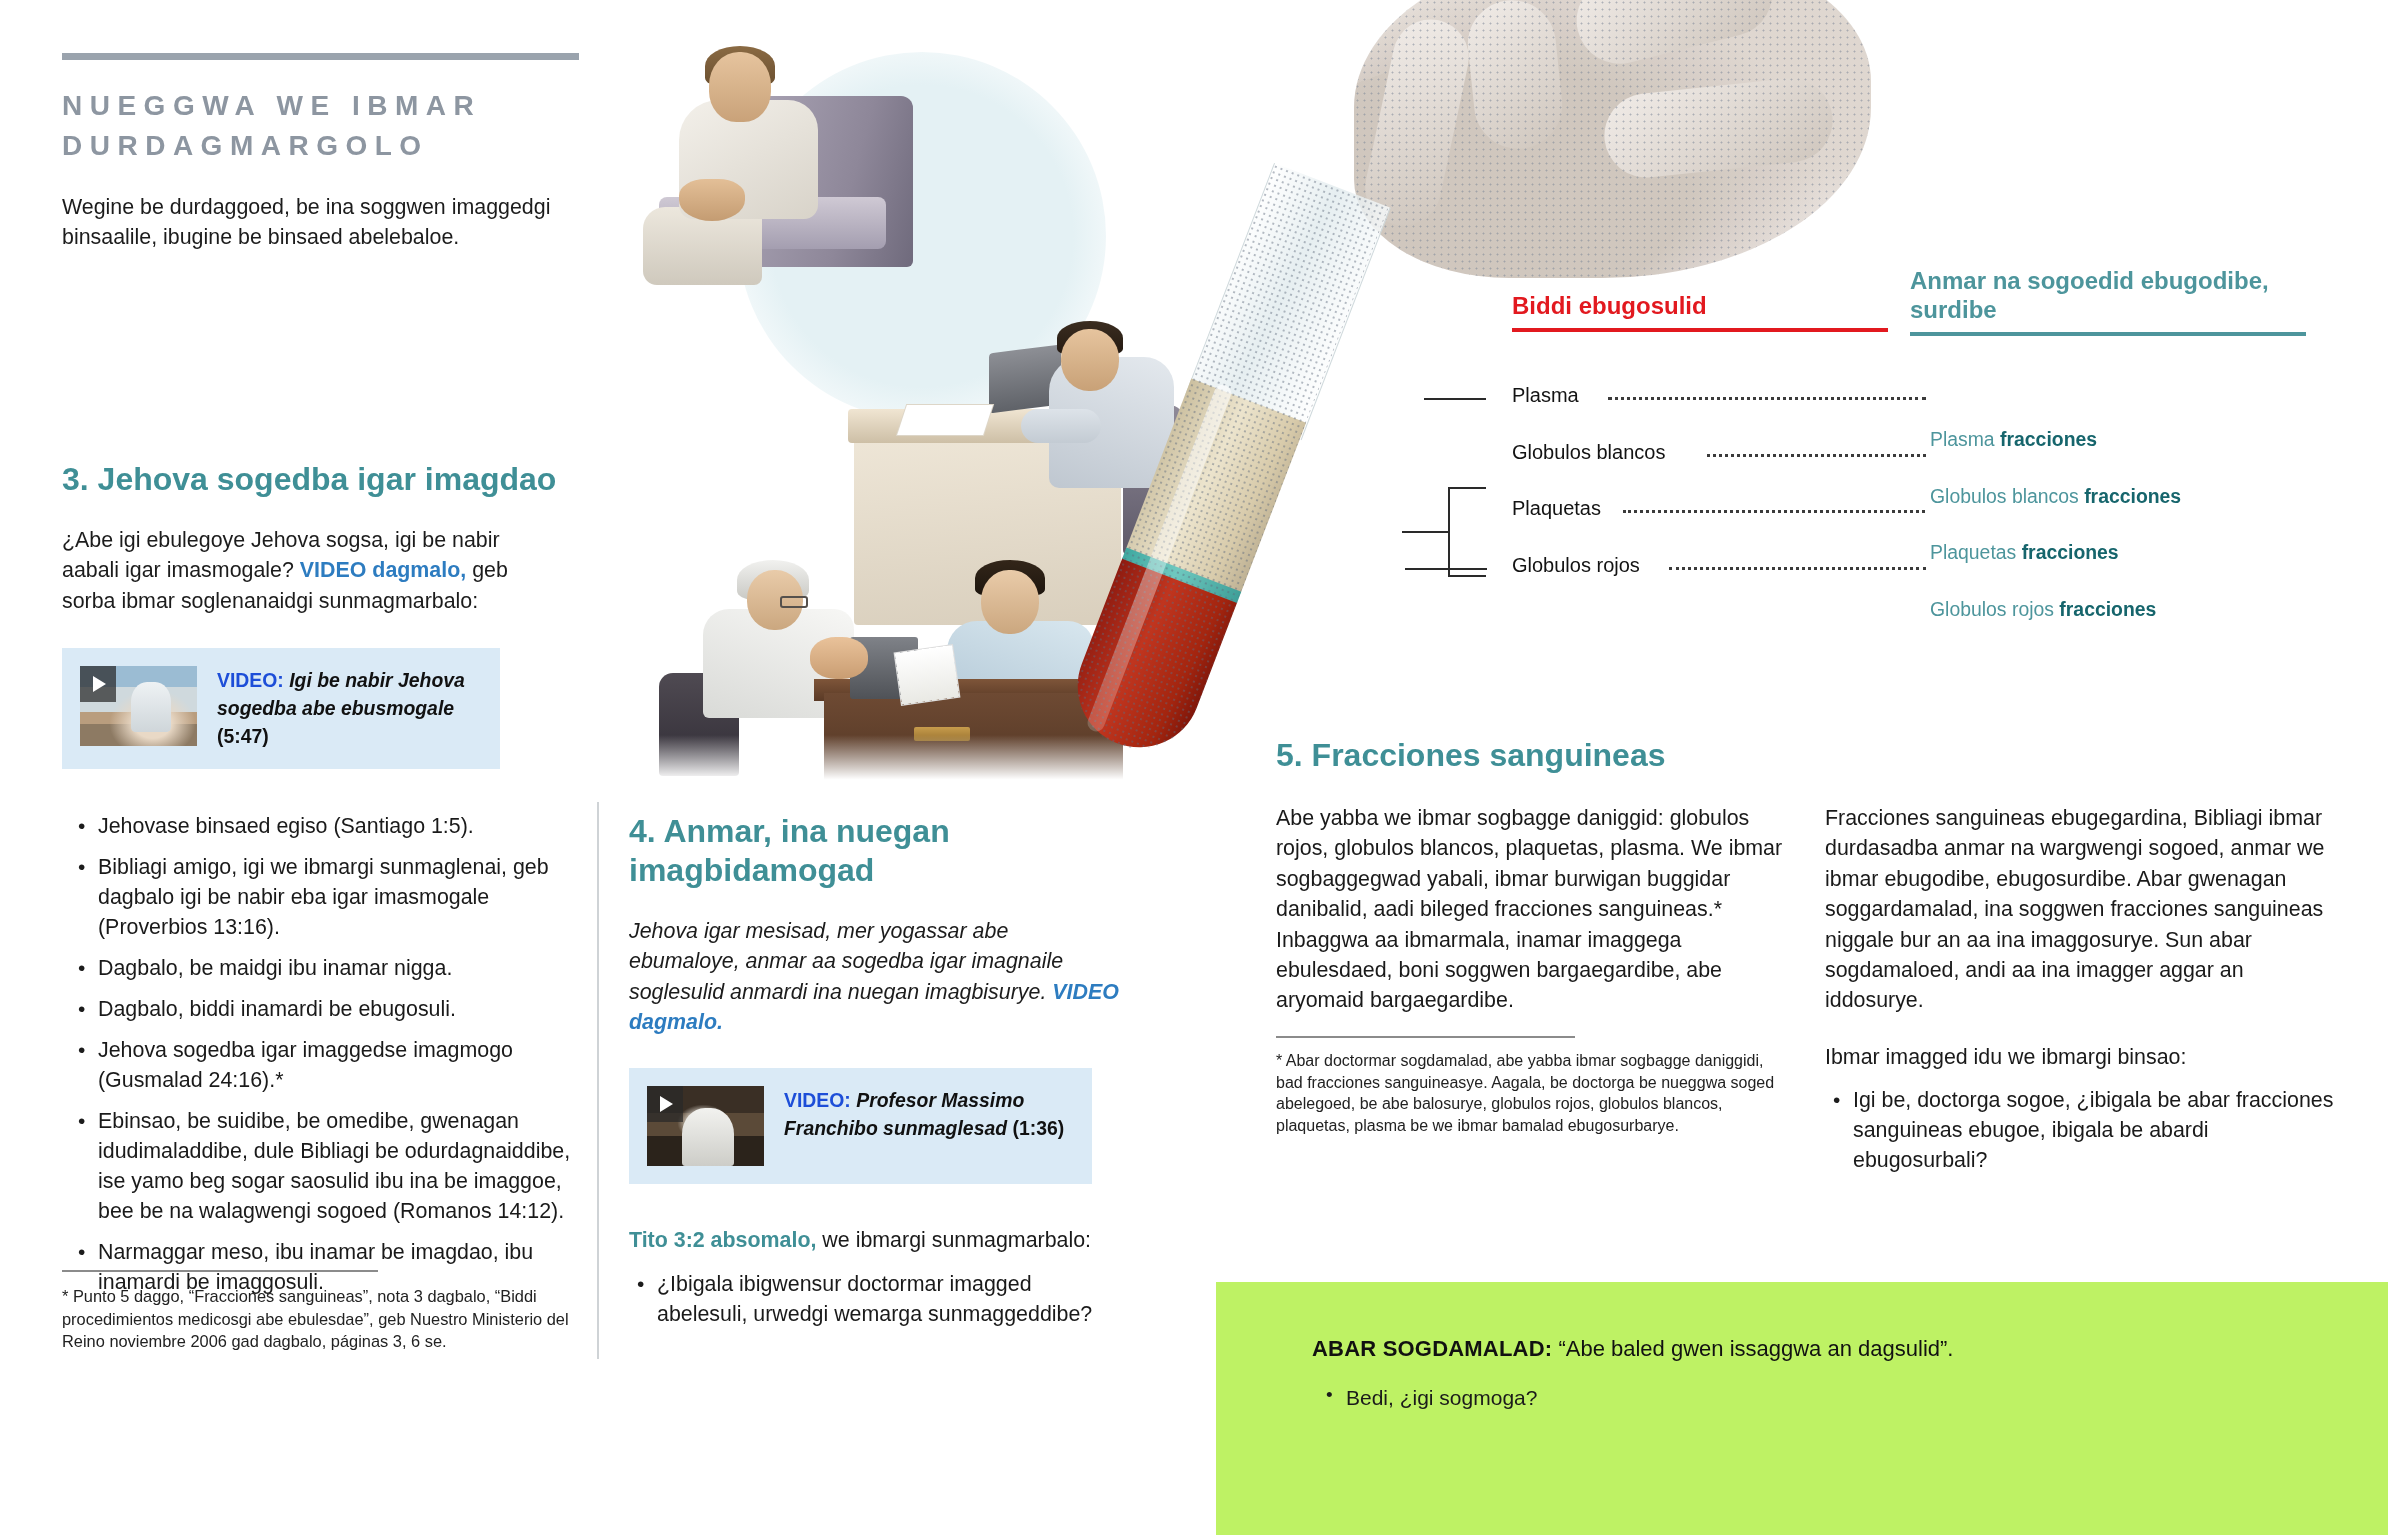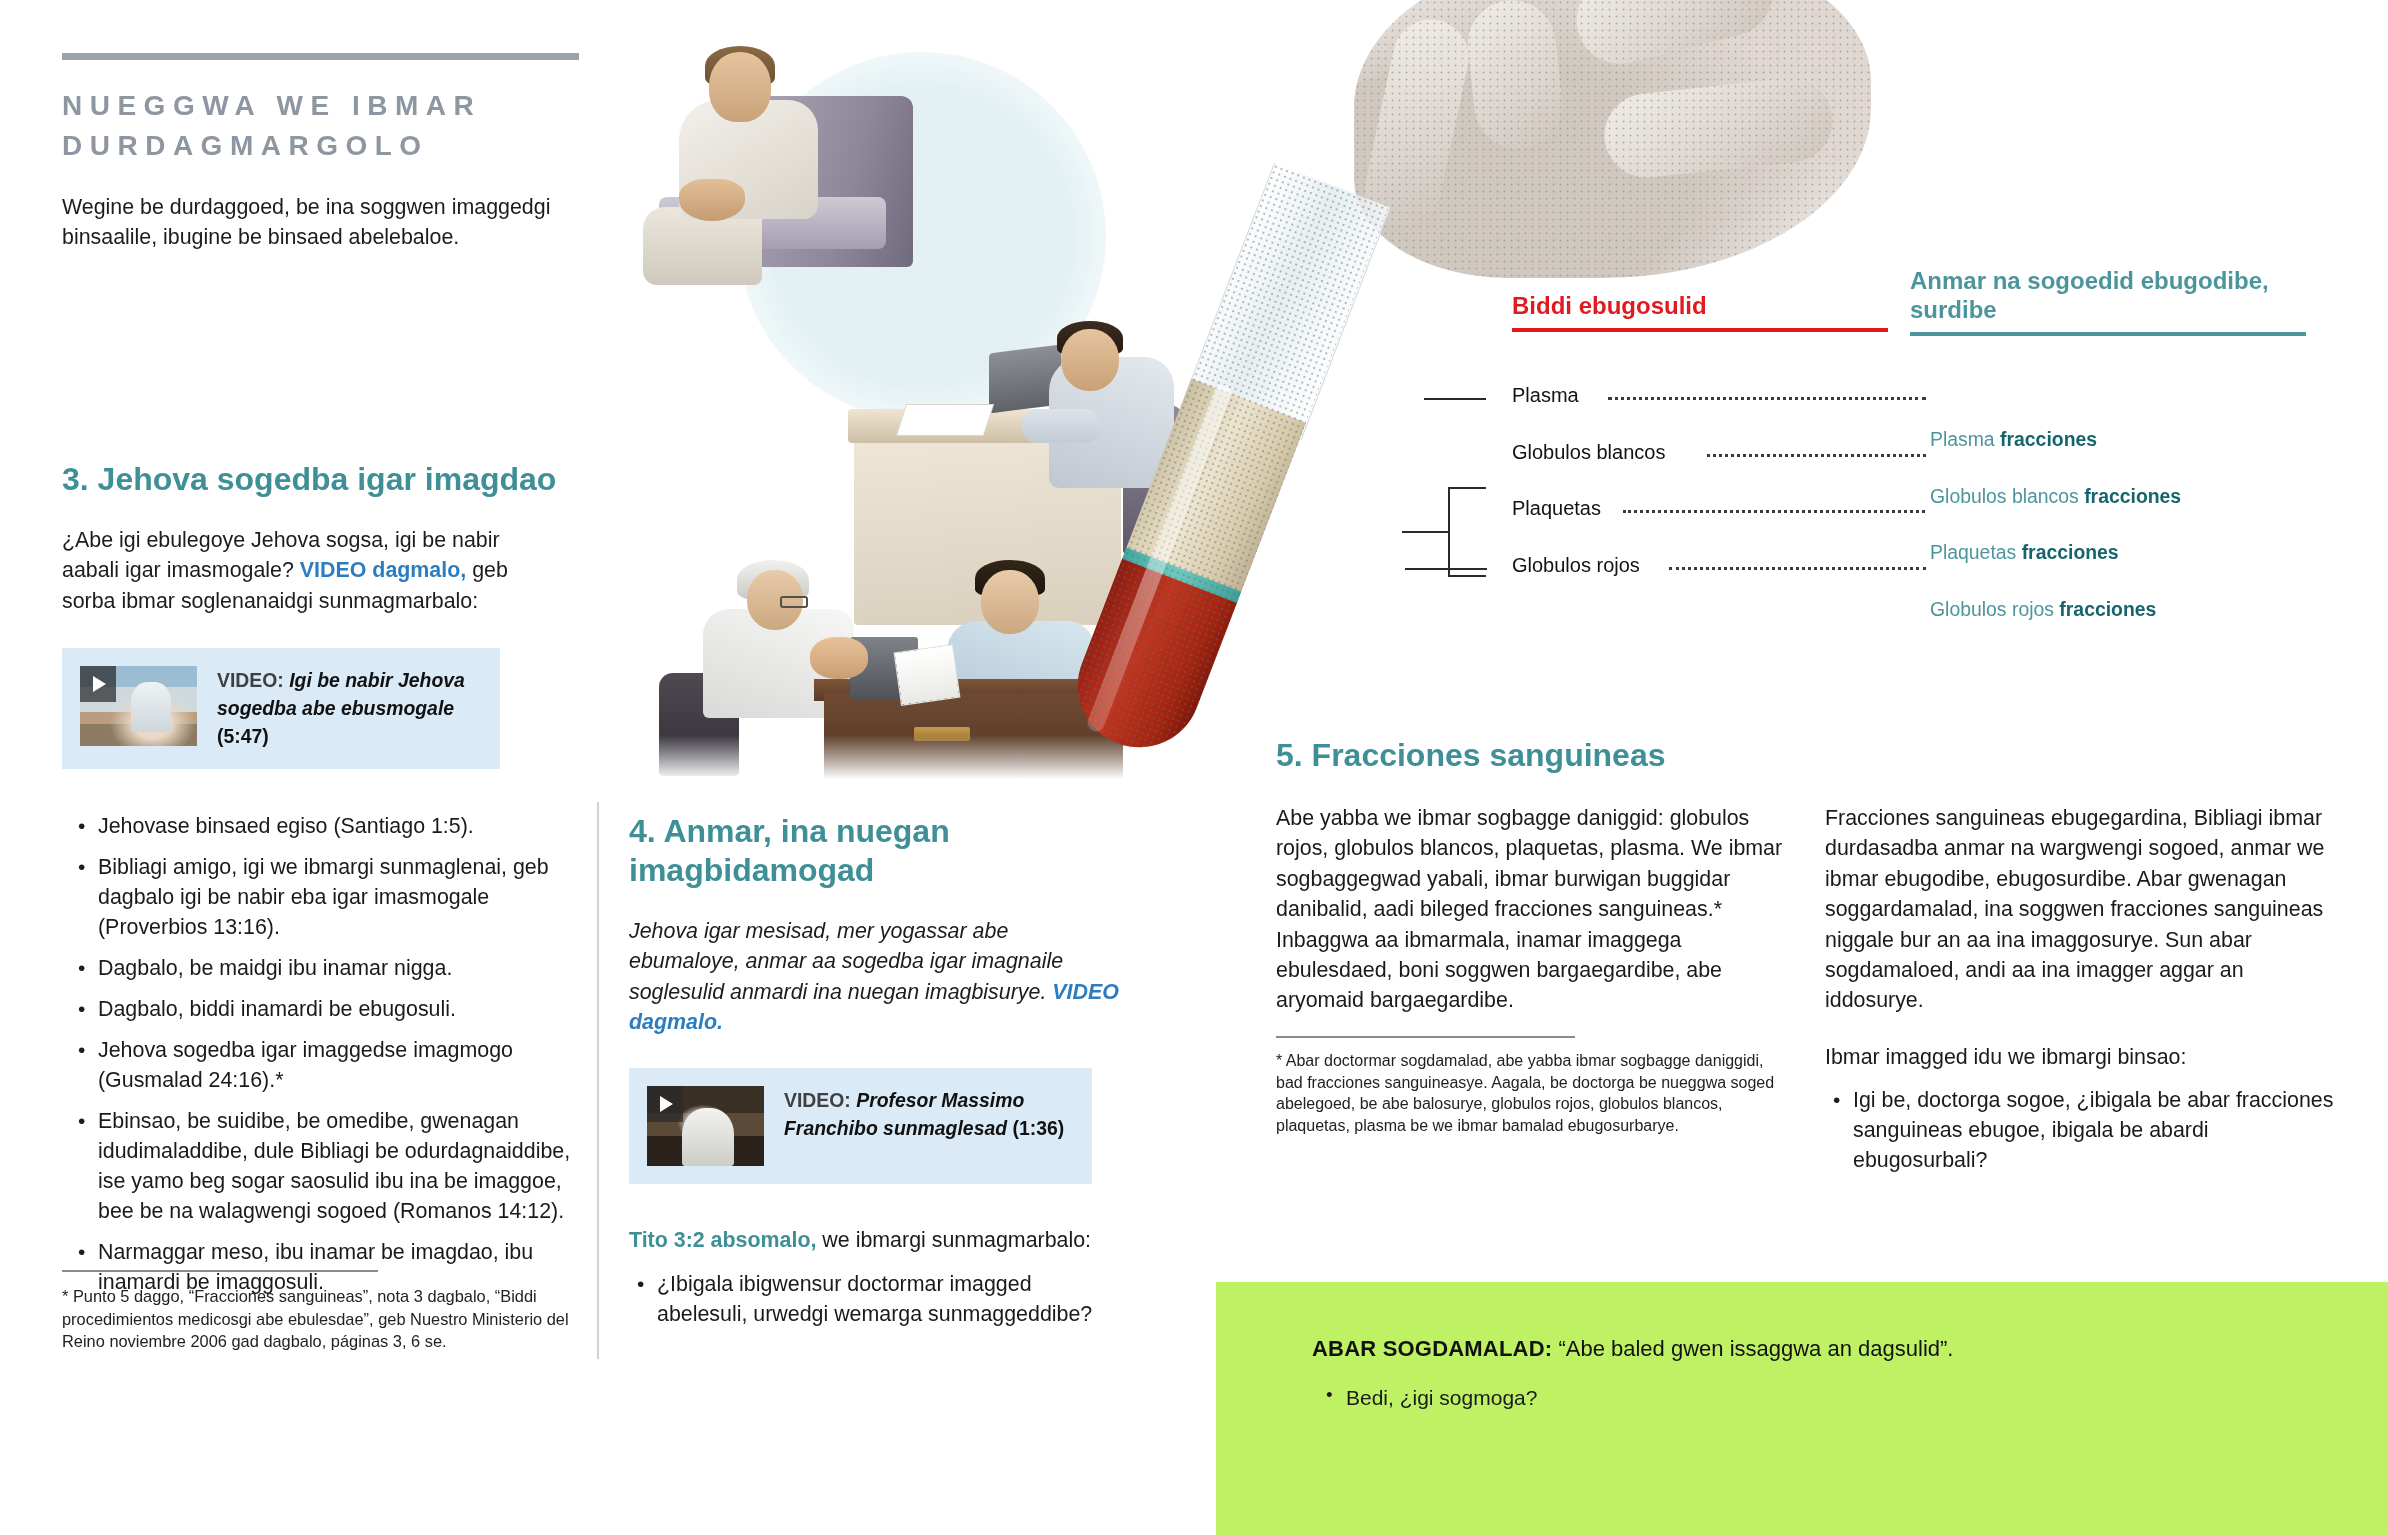--- a/index.html
+++ b/index.html
@@ -73,21 +73,21 @@
   .play {
     position:absolute; left:0; top:0; width:36px; height:36px;
     background:rgba(40,40,40,.72); z-index:3;
   }
   .play:after{
     content:""; position:absolute; left:13px; top:10px;
     border-left:13px solid #fff; border-top:8px solid transparent;
     border-bottom:8px solid transparent;
   }
   .vtext { font-size:19.4px; line-height:1.45; font-style:italic; font-weight:bold; color:#111; }
-  .vtext .vlabel { color:#404040; font-style:normal;text-align:right; }
+  .vtext .vlabel { color:#1d4ed8; font-style:normal;text-align:right; }
   .vtext .vtime { font-style:normal; }
 
   .bullets1 { position:absolute; left:70px; top:812px; width:517px; }
 
   .footnote-wrap { position:absolute; left:62px; top:1270px; width:517px; }
   .fn-rule { width:316px; height:2px; background:#8b8b8b; margin-bottom:13px; }
   .footnote { font-size:16.4px; line-height:1.38; color:#222; }
 
   .col-divider { position:absolute; left:597px; top:802px; width:2px; height:557px; background:#cfd3d6; }
 

